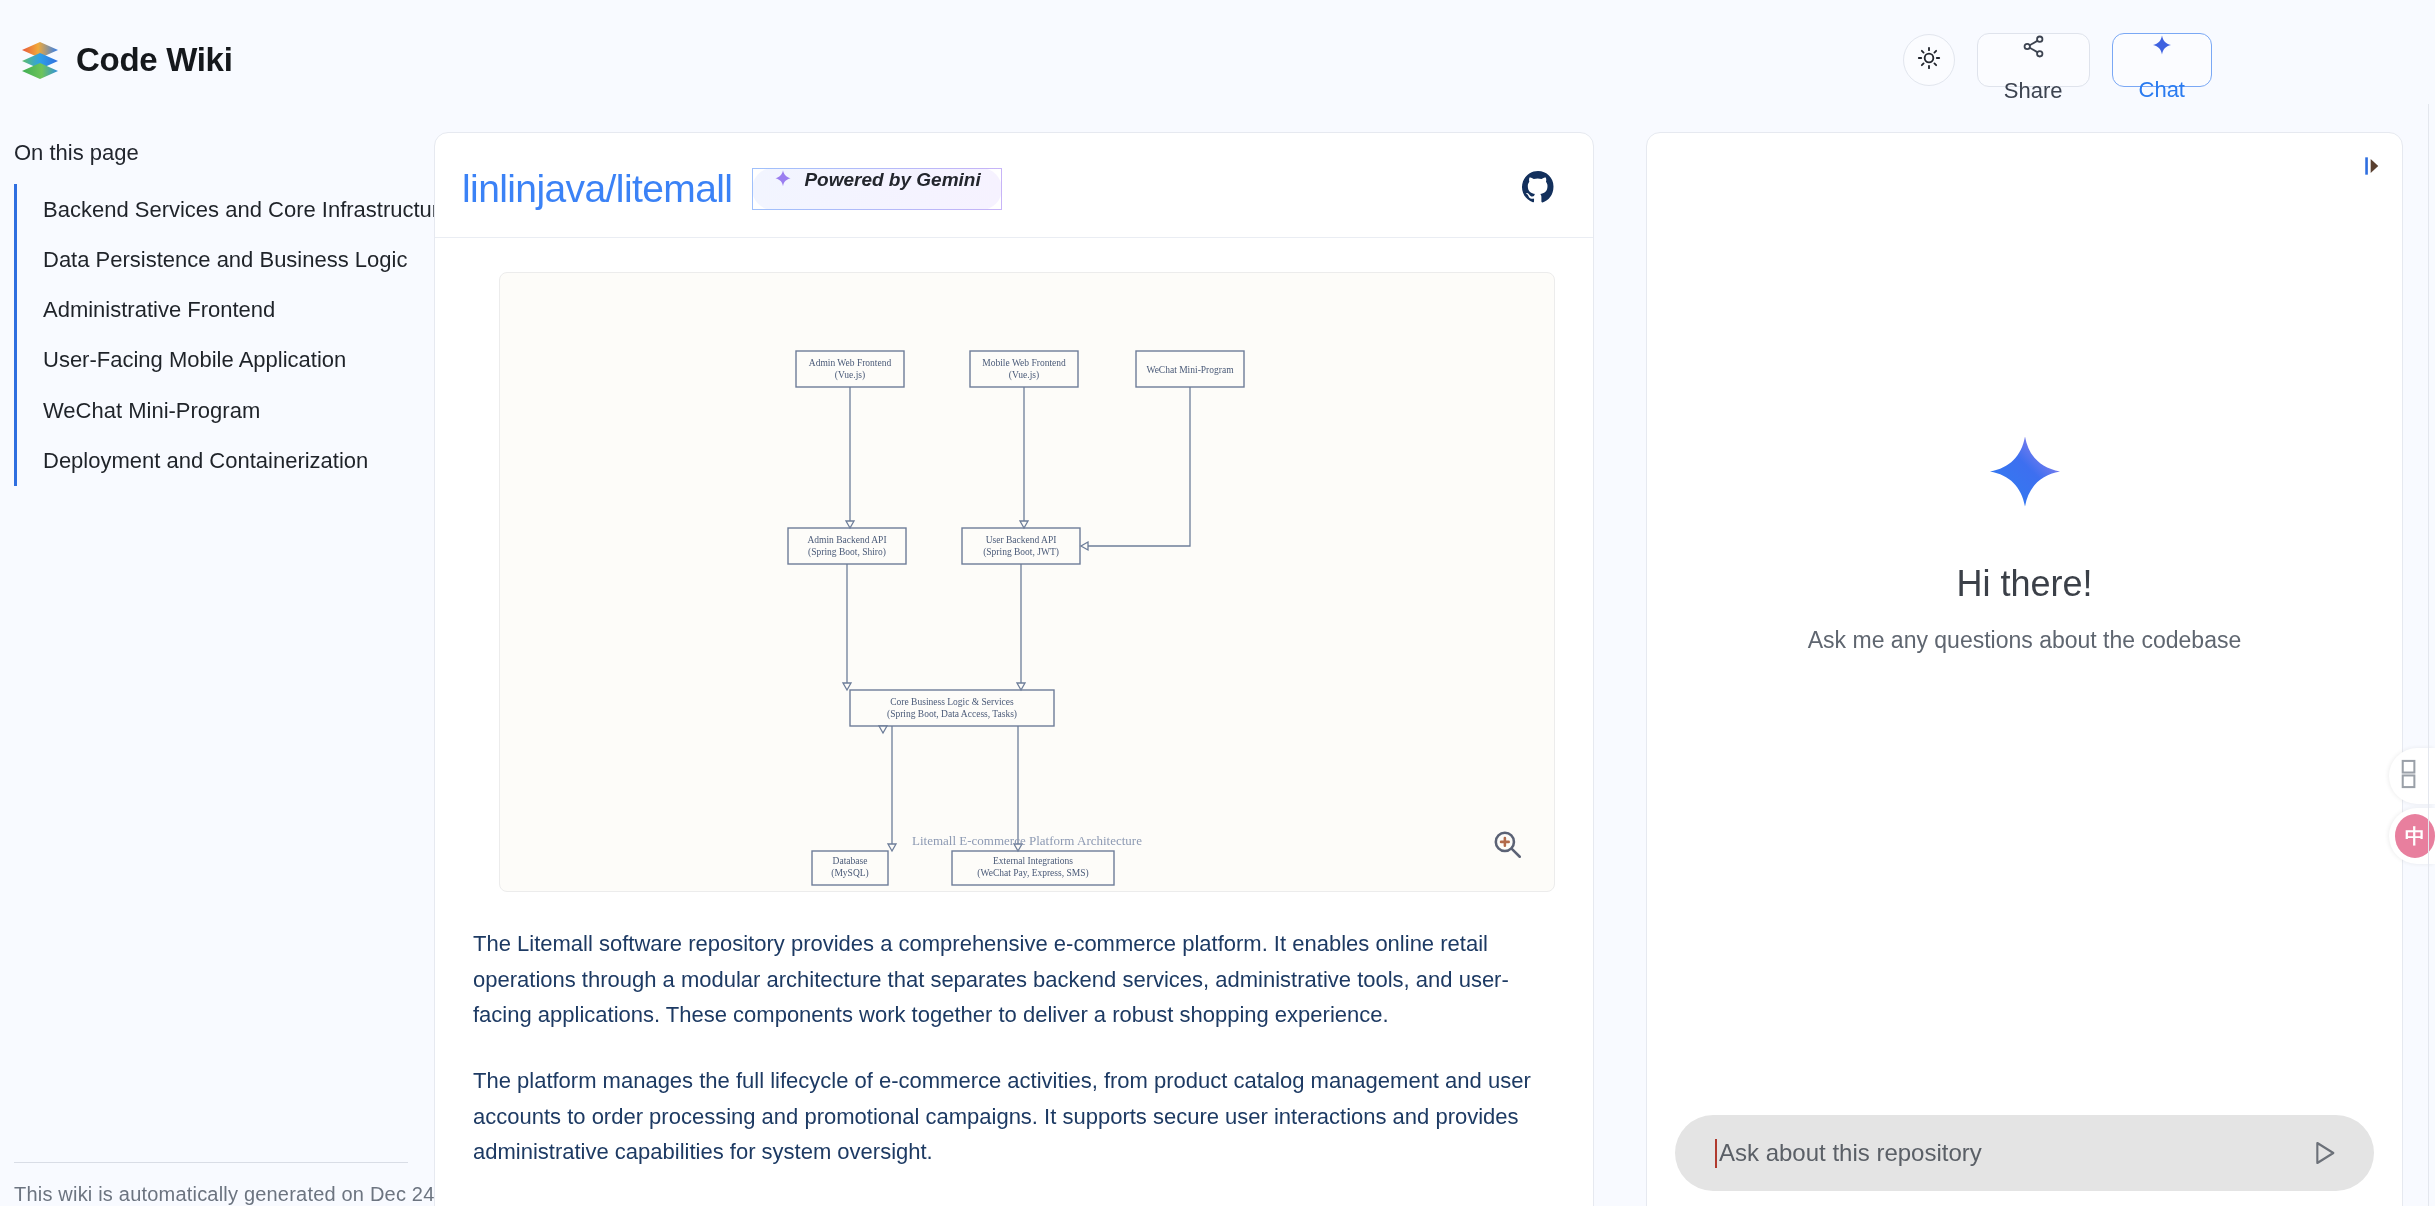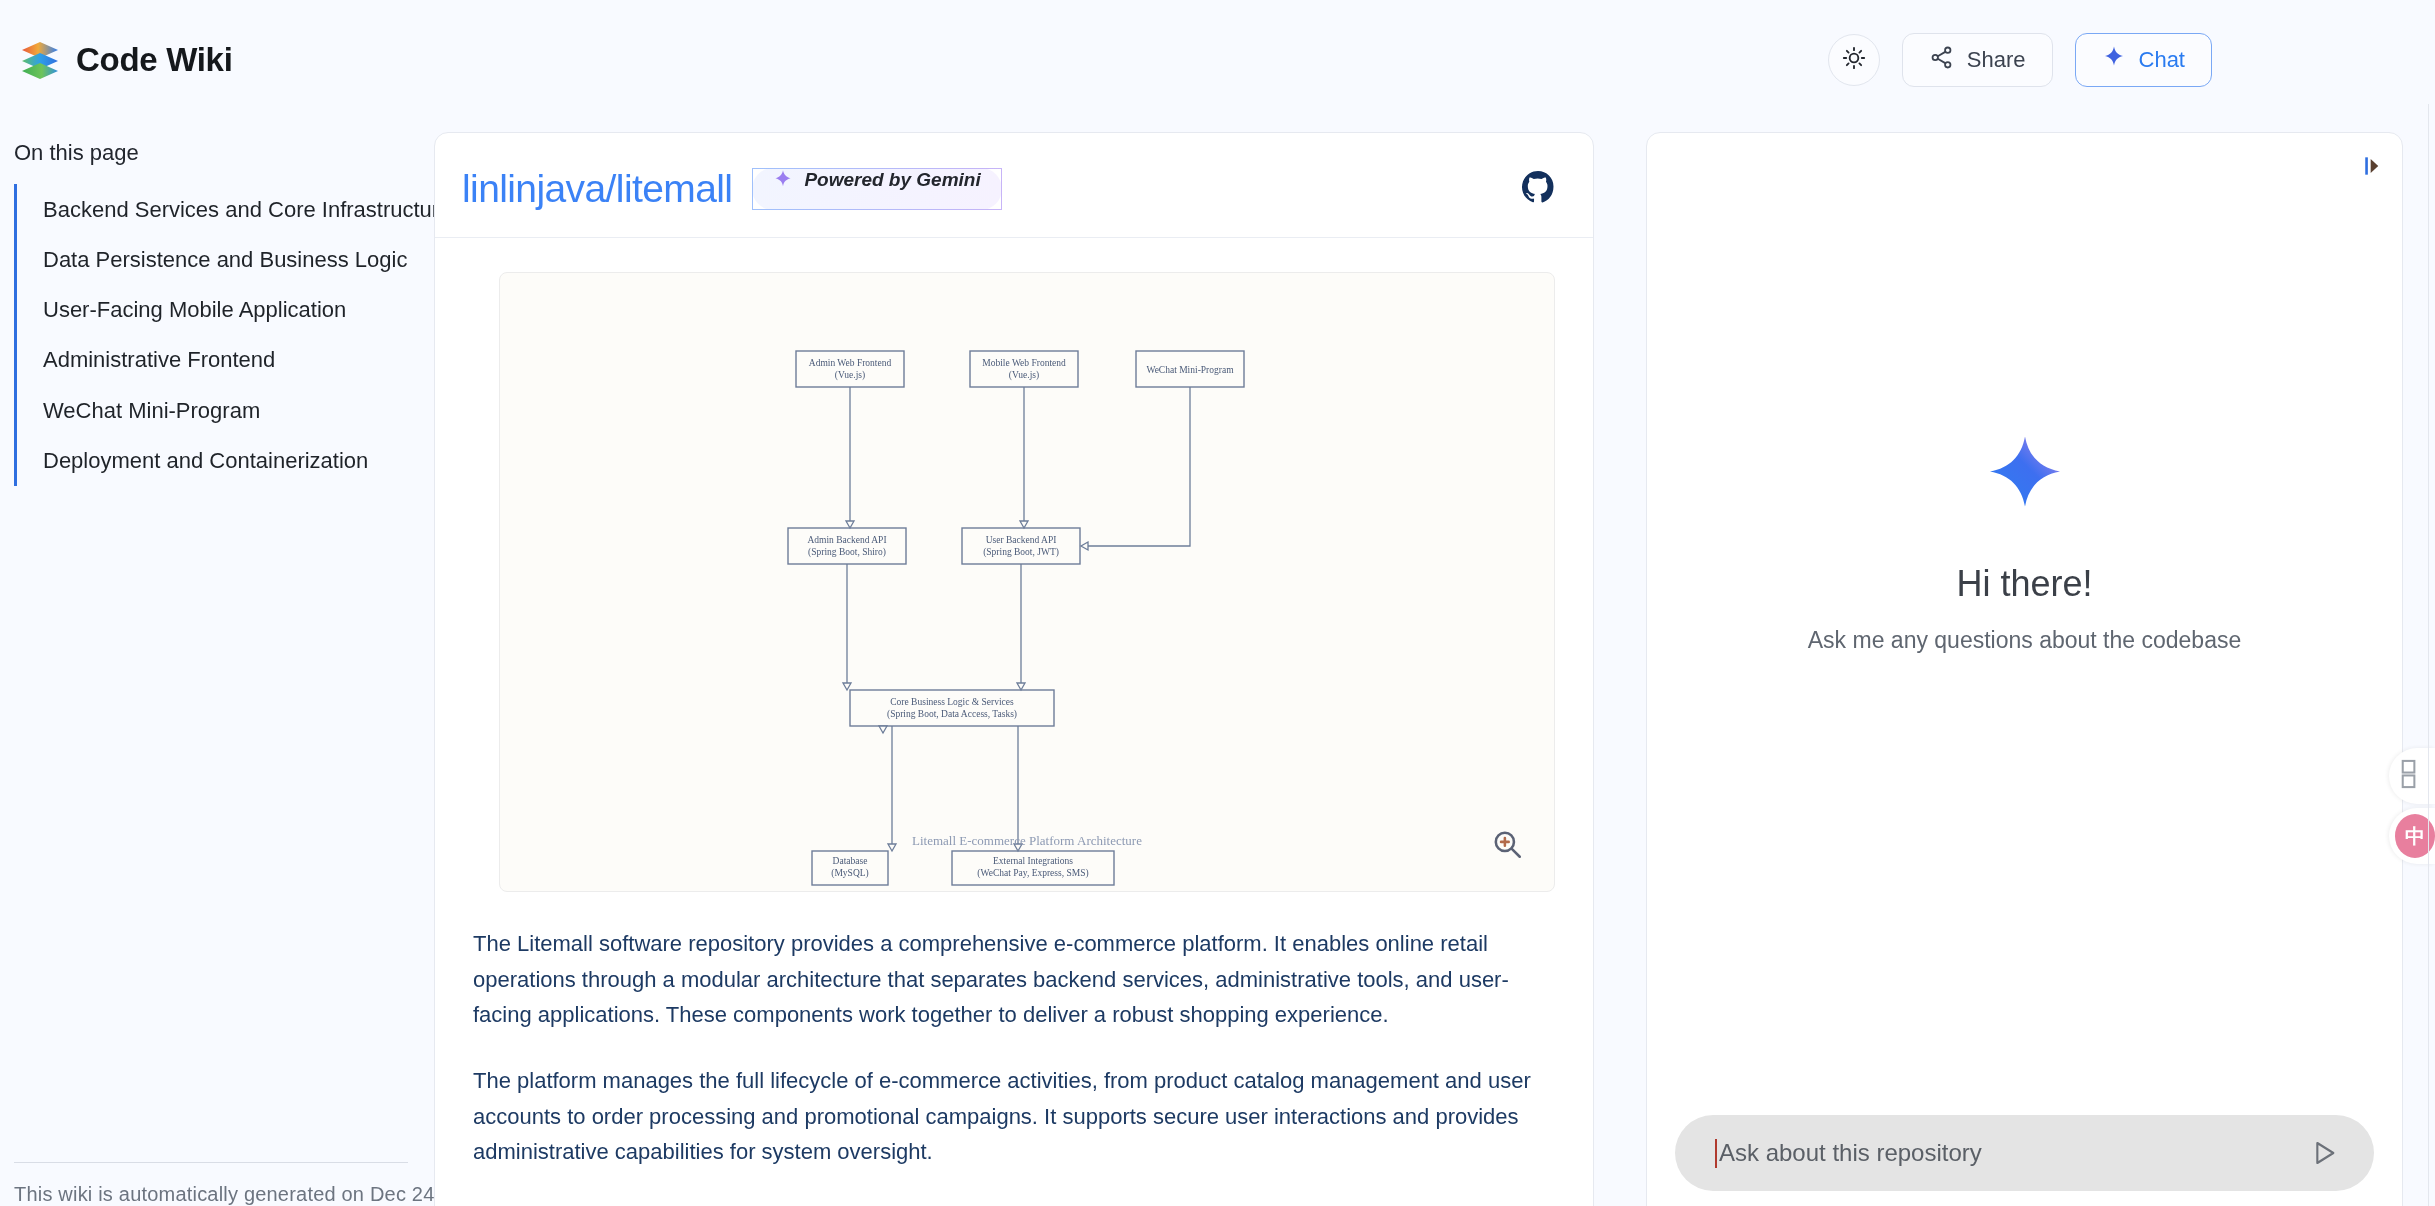--- a/index.html
+++ b/index.html
@@ -32,21 +32,21 @@
     width: 52px; height: 52px; border-radius: 50%;
     border: 1px solid #e2e6ee; background: #fbfcff;
     display: flex; align-items: center; justify-content: center;
     cursor: pointer;
   }
   .pill-btn {
     height: 54px; border-radius: 12px;
     border: 1px solid #dfe3ec; background: #fbfcff;
     display: flex; align-items: center; gap: 13px;
     padding: 0 26px; cursor: pointer;
-    font-size: 22px; color: #3c4350; font-weight: 400;
+    font-size: 22px; color: #3c4350; font-weight: 400; flex-direction: column;
   }
   .pill-btn.primary {
     border: 1.6px solid #7aa8f5; color: #2a7bf0;
   }
   .pill-btn.primary .lbl { color: #2a7bf0; }
 
   
   .sidebar {
     position: absolute; left: 0; top: 104px;
     width: 432px; height: 1102px;
@@ -268,22 +268,22 @@
       <span class="lbl">Chat</span>
     </div>
   </div>
 </div>
 
 <div class="sidebar">
   <div class="toc-title">On this page</div>
   <div class="toc-list">
     <div class="toc-item">Backend Services and Core Infrastructure</div>
     <div class="toc-item">Data Persistence and Business Logic</div>
+    <div class="toc-item">Administrative Frontend</div>
     <div class="toc-item">User-Facing Mobile Application</div>
-    <div class="toc-item">Administrative Frontend</div>
     <div class="toc-item">WeChat Mini-Program</div>
     <div class="toc-item">Deployment and Containerization</div>
   </div>
 
   <div class="sidebar-footer">
     <div class="sidebar-divider"></div>
     <div class="sidebar-footnote">This wiki is automatically generated on Dec 24, 2025</div>
   </div>
 </div>
 

